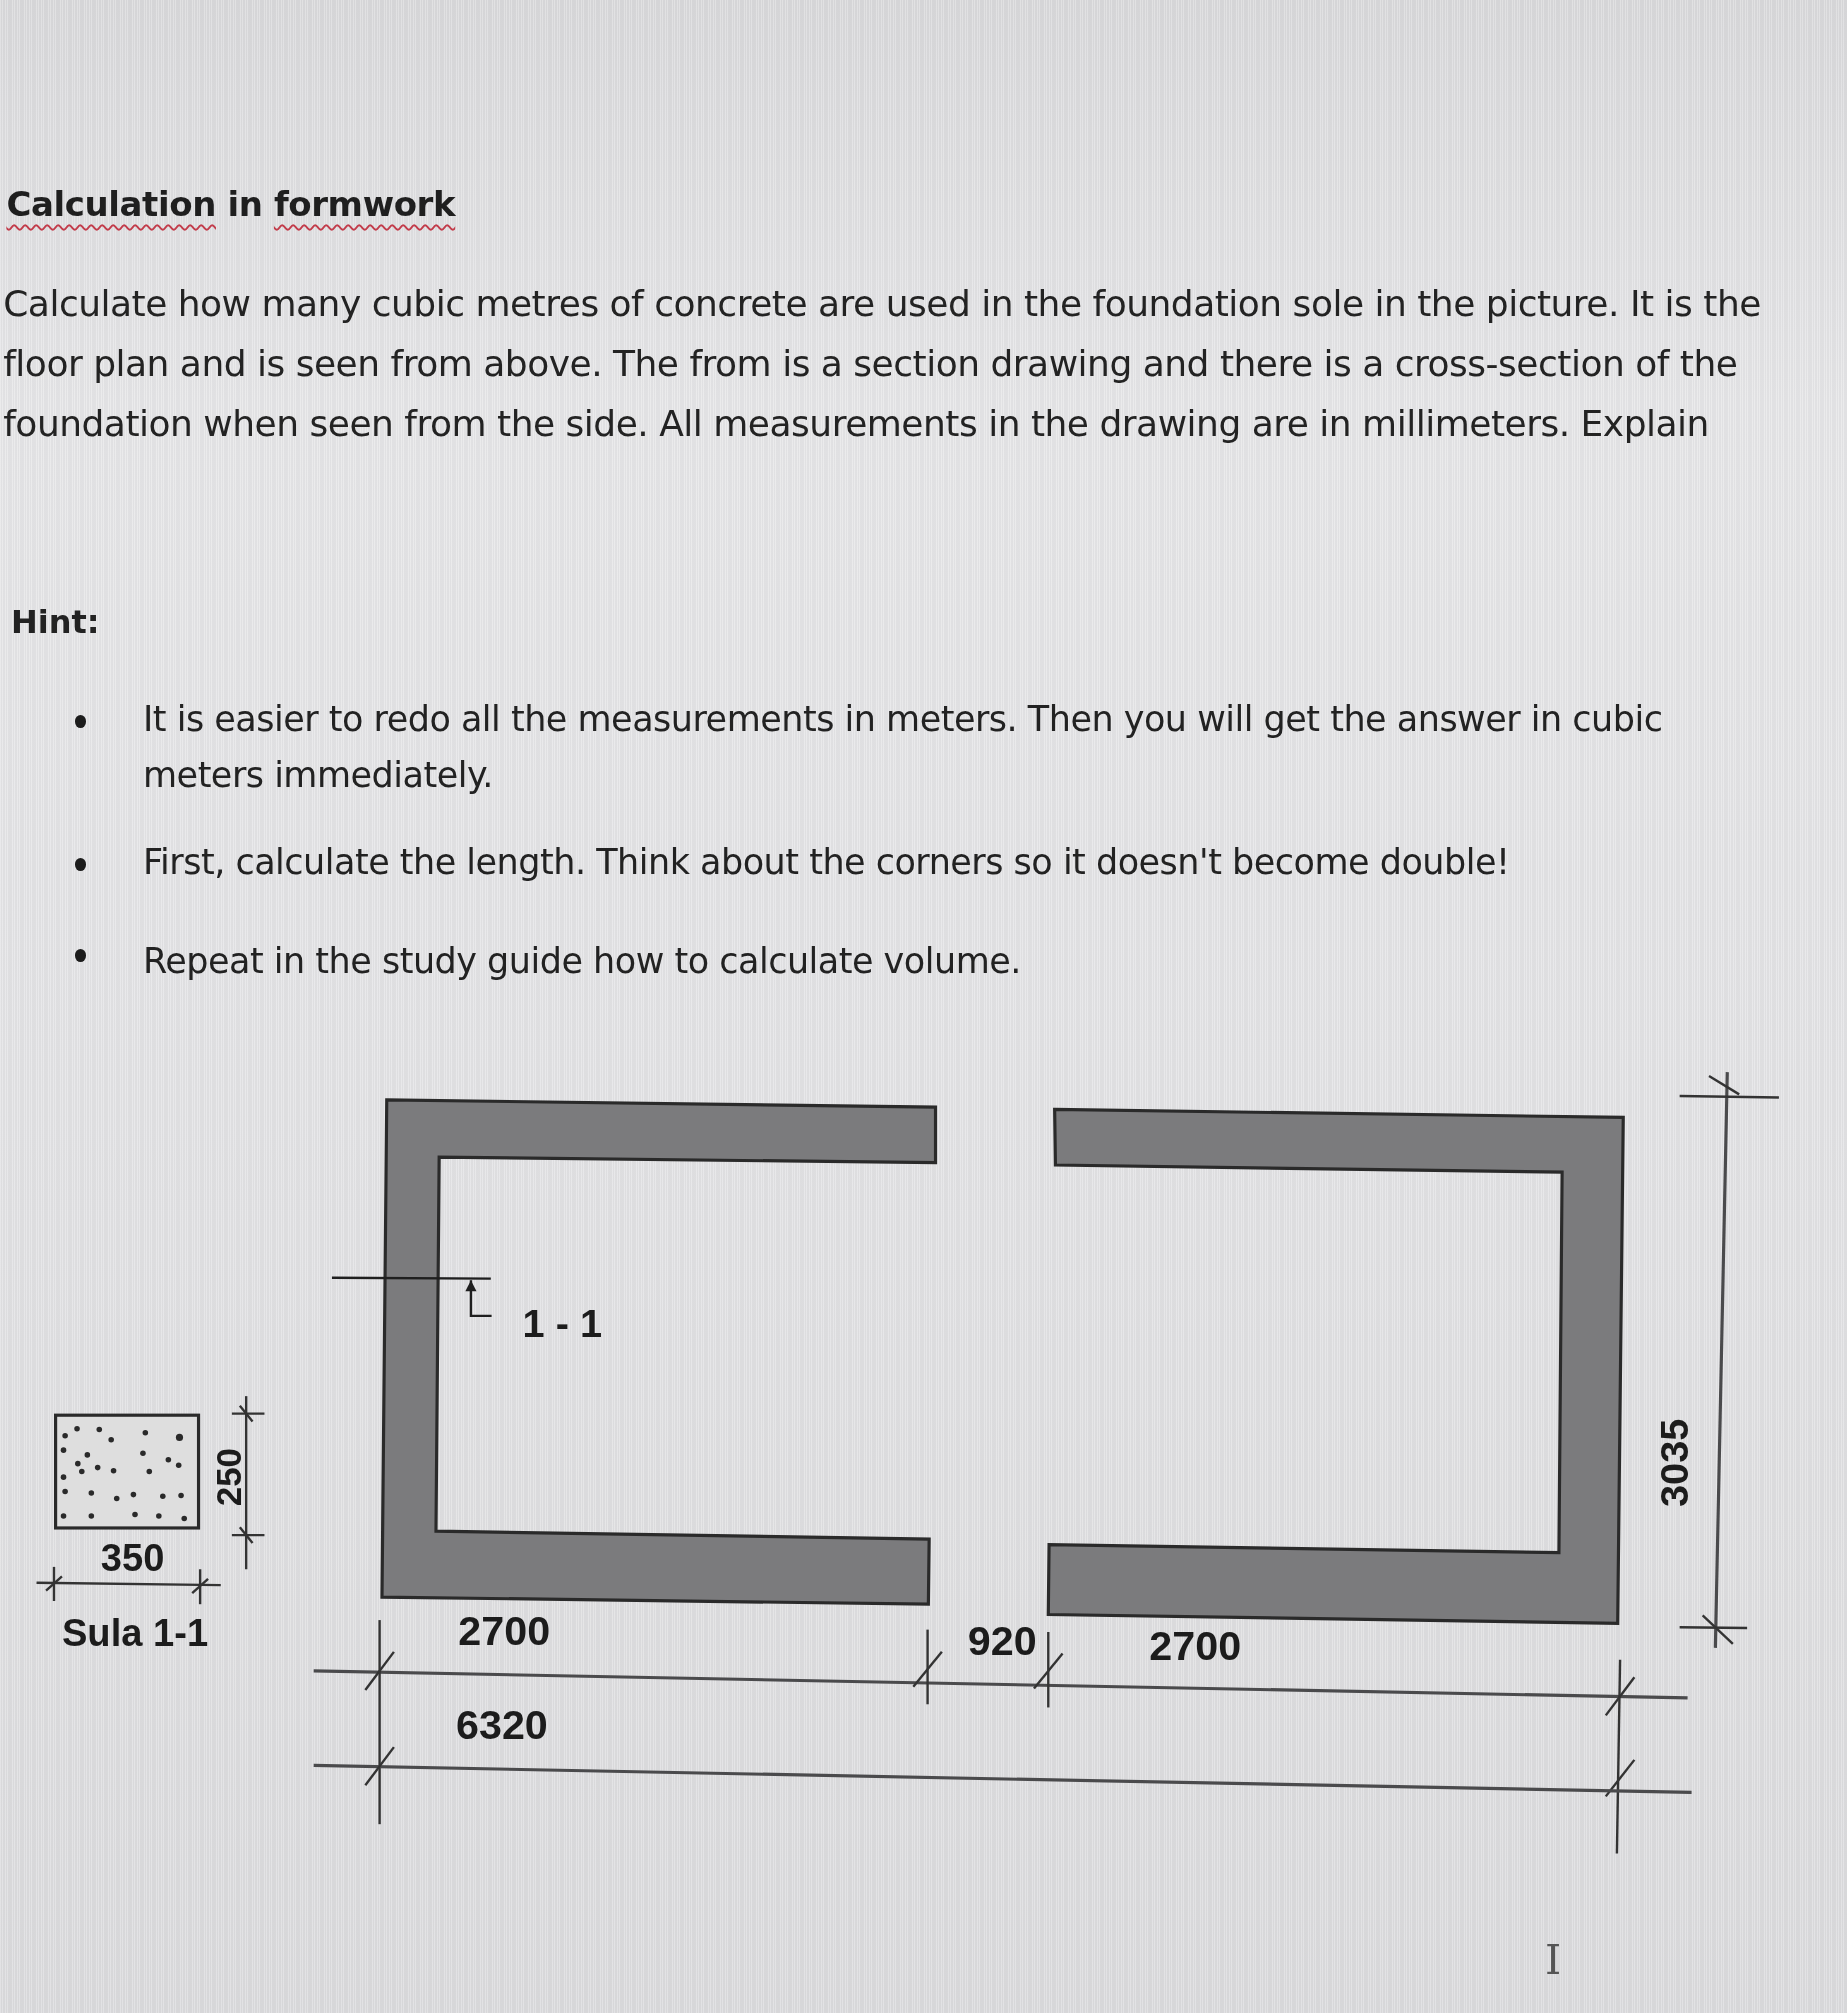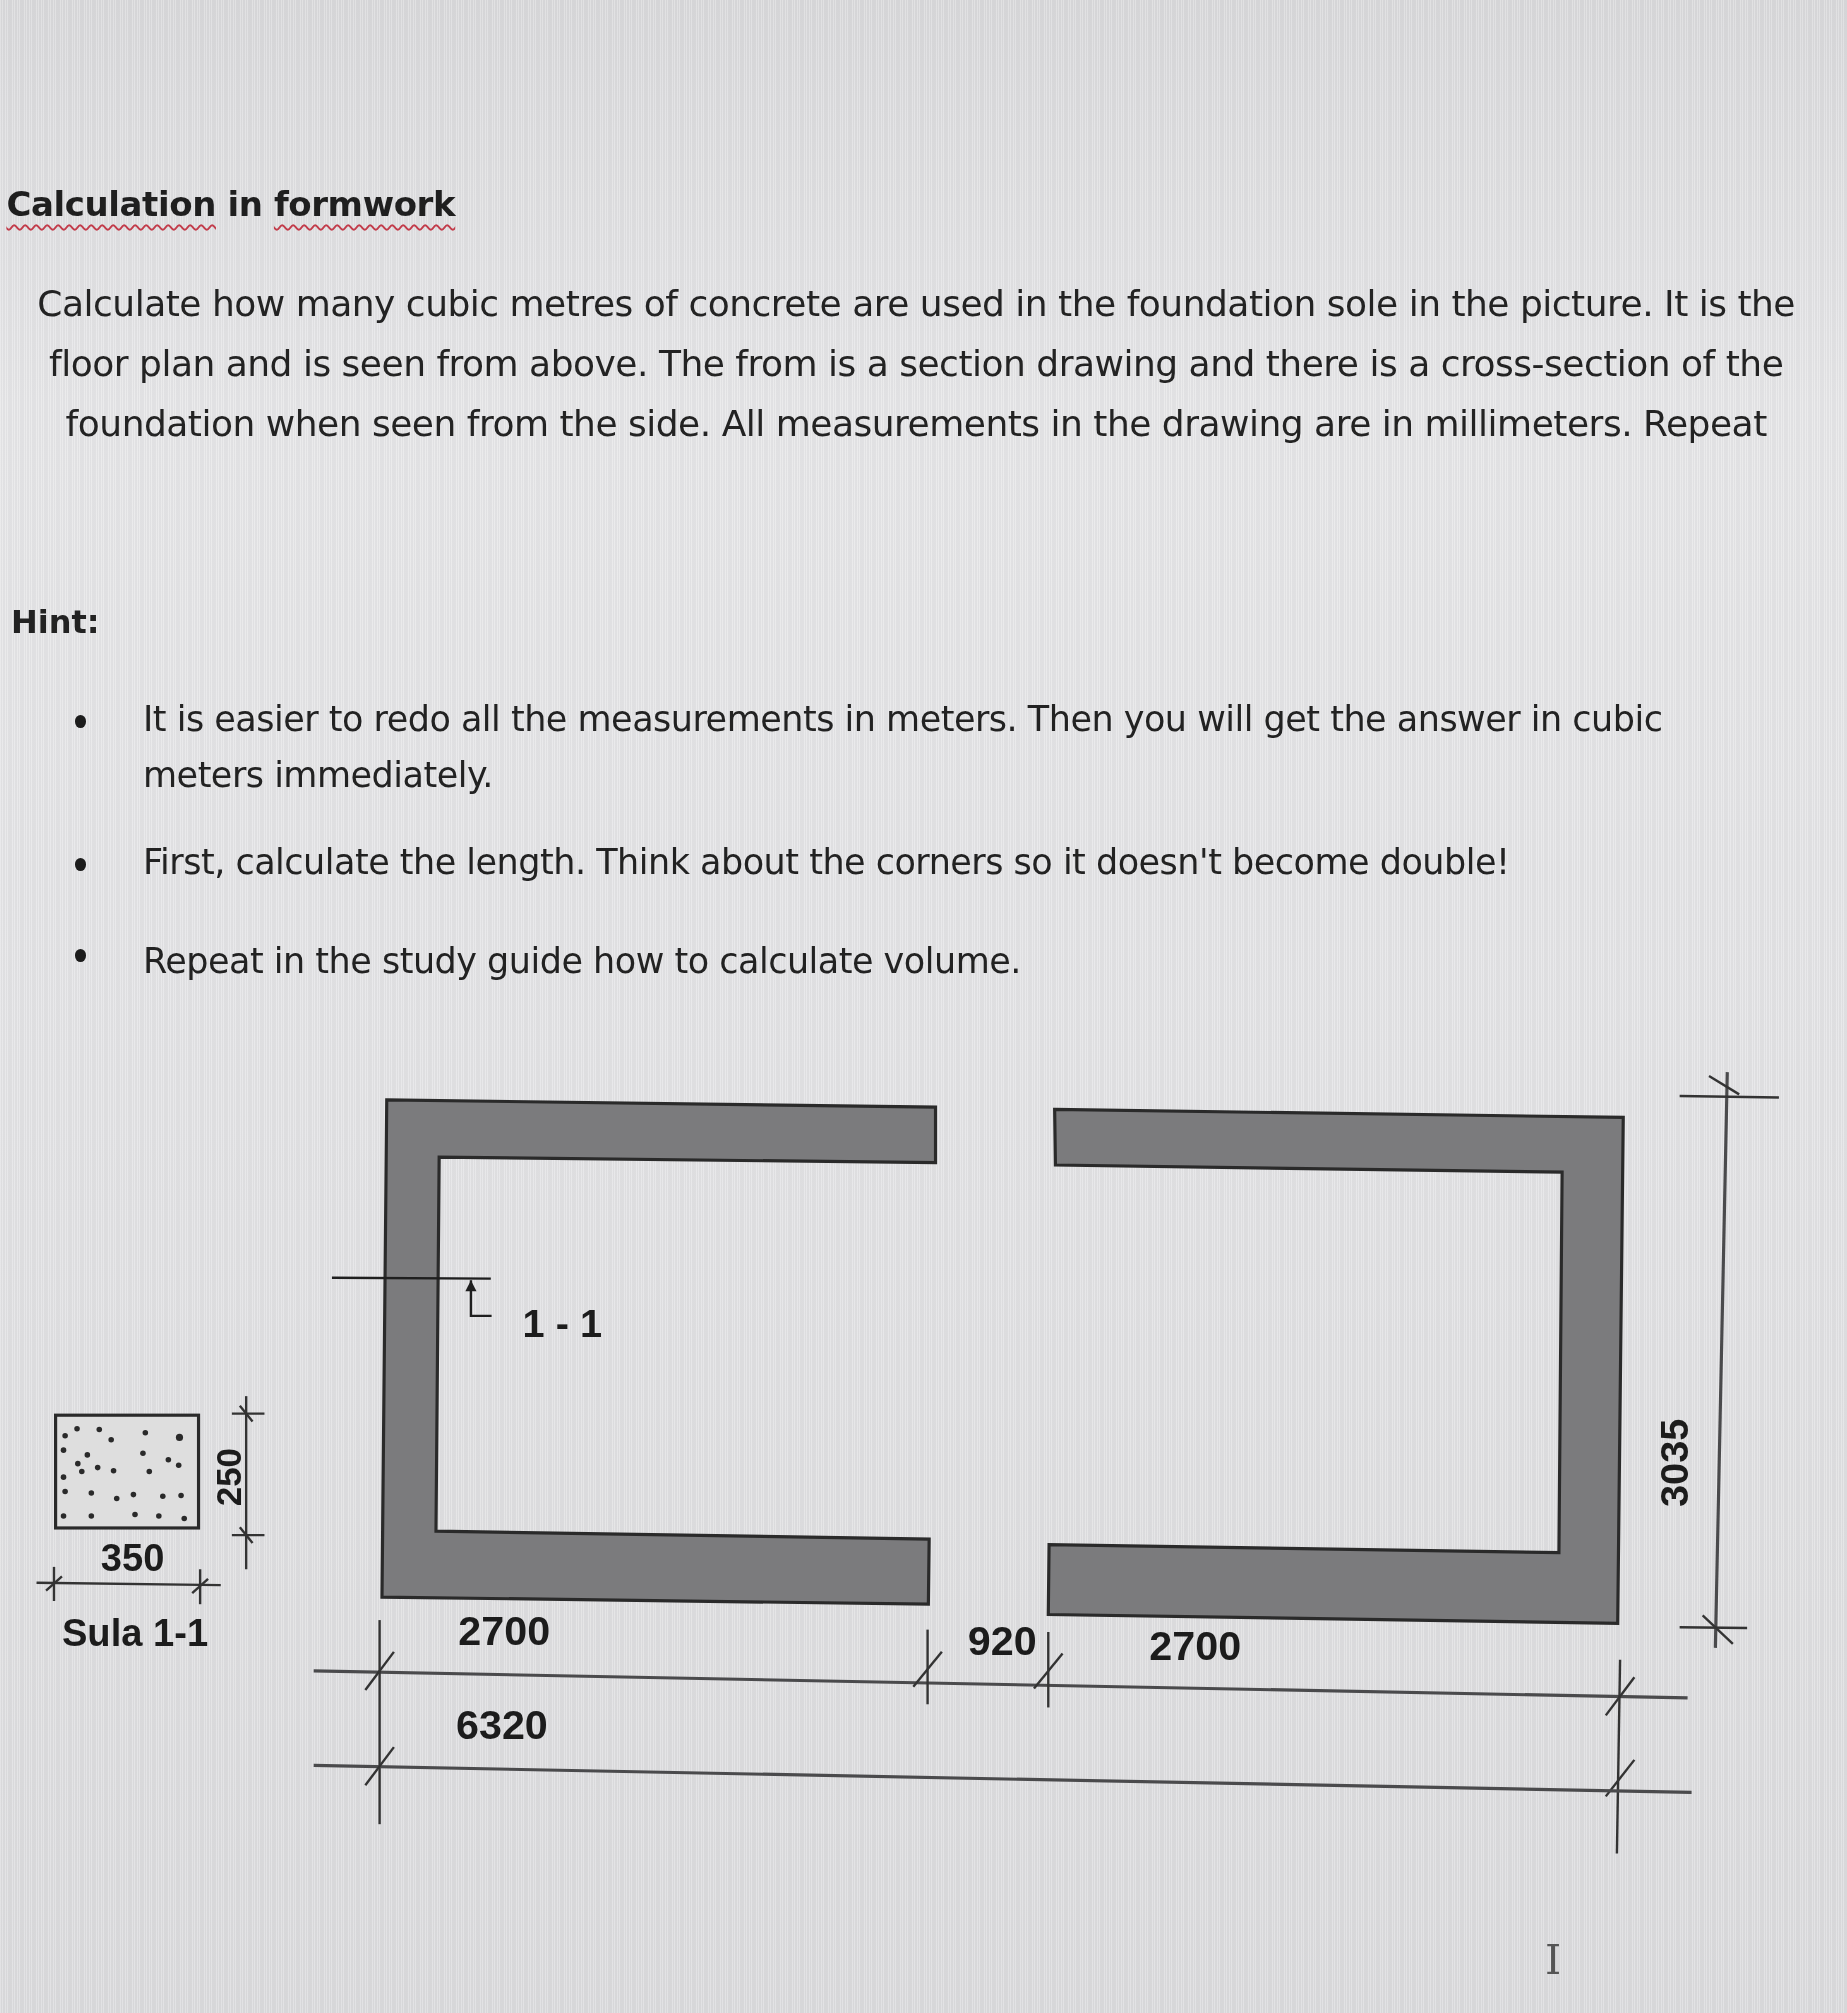--- a/index.html
+++ b/index.html
@@ -42,21 +42,21 @@
     .para {
       position: absolute;
       left: 3.2px;
       top: 274px;
       width: 1826px;
       font-size: 36px;
       line-height: 60px;
       color: #232323;
       letter-spacing: -0.5px;
     }
-    .para .line { display: block; white-space: nowrap; text-align: center; }
+    .para .line { display: block; white-space: nowrap; }
     .hint-label {
       position: absolute;
       left: 11px;
       top: 603px;
       font-size: 32px;
       font-weight: bold;
       color: #222;
     }
     .bullets {
       position: absolute;
@@ -109,21 +109,21 @@
 </head>
 <body>
 
 <div class="doc">
 
   <div class="title"><span class="sq">Calculation</span><span> in </span><span class="sq">formwork</span></div>
 
   <div class="para">
     <span class="line">Calculate how many cubic metres of concrete are used in the foundation sole in the picture. It is the</span>
     <span class="line">floor plan and is seen from above. The from is a section drawing and there is a cross-section of the</span>
-    <span class="line">foundation when seen from the side. All measurements in the drawing are in millimeters. Repeat</span>
+    <span class="line">foundation when seen from the side. All measurements in the drawing are in millimeters. Explain</span>
   </div>
 
   <div class="hint-label">Hint:</div>
 
   <div class="bullets">
     <div class="bullet" style="top:0px;">
       <span class="dot" style="top:24px;"></span>
       <div class="txt" style="top:0px;">
         <span class="line">It is easier to redo all the measurements in meters. Then you will get the answer in cubic</span>
         <span class="line">meters immediately.</span>

